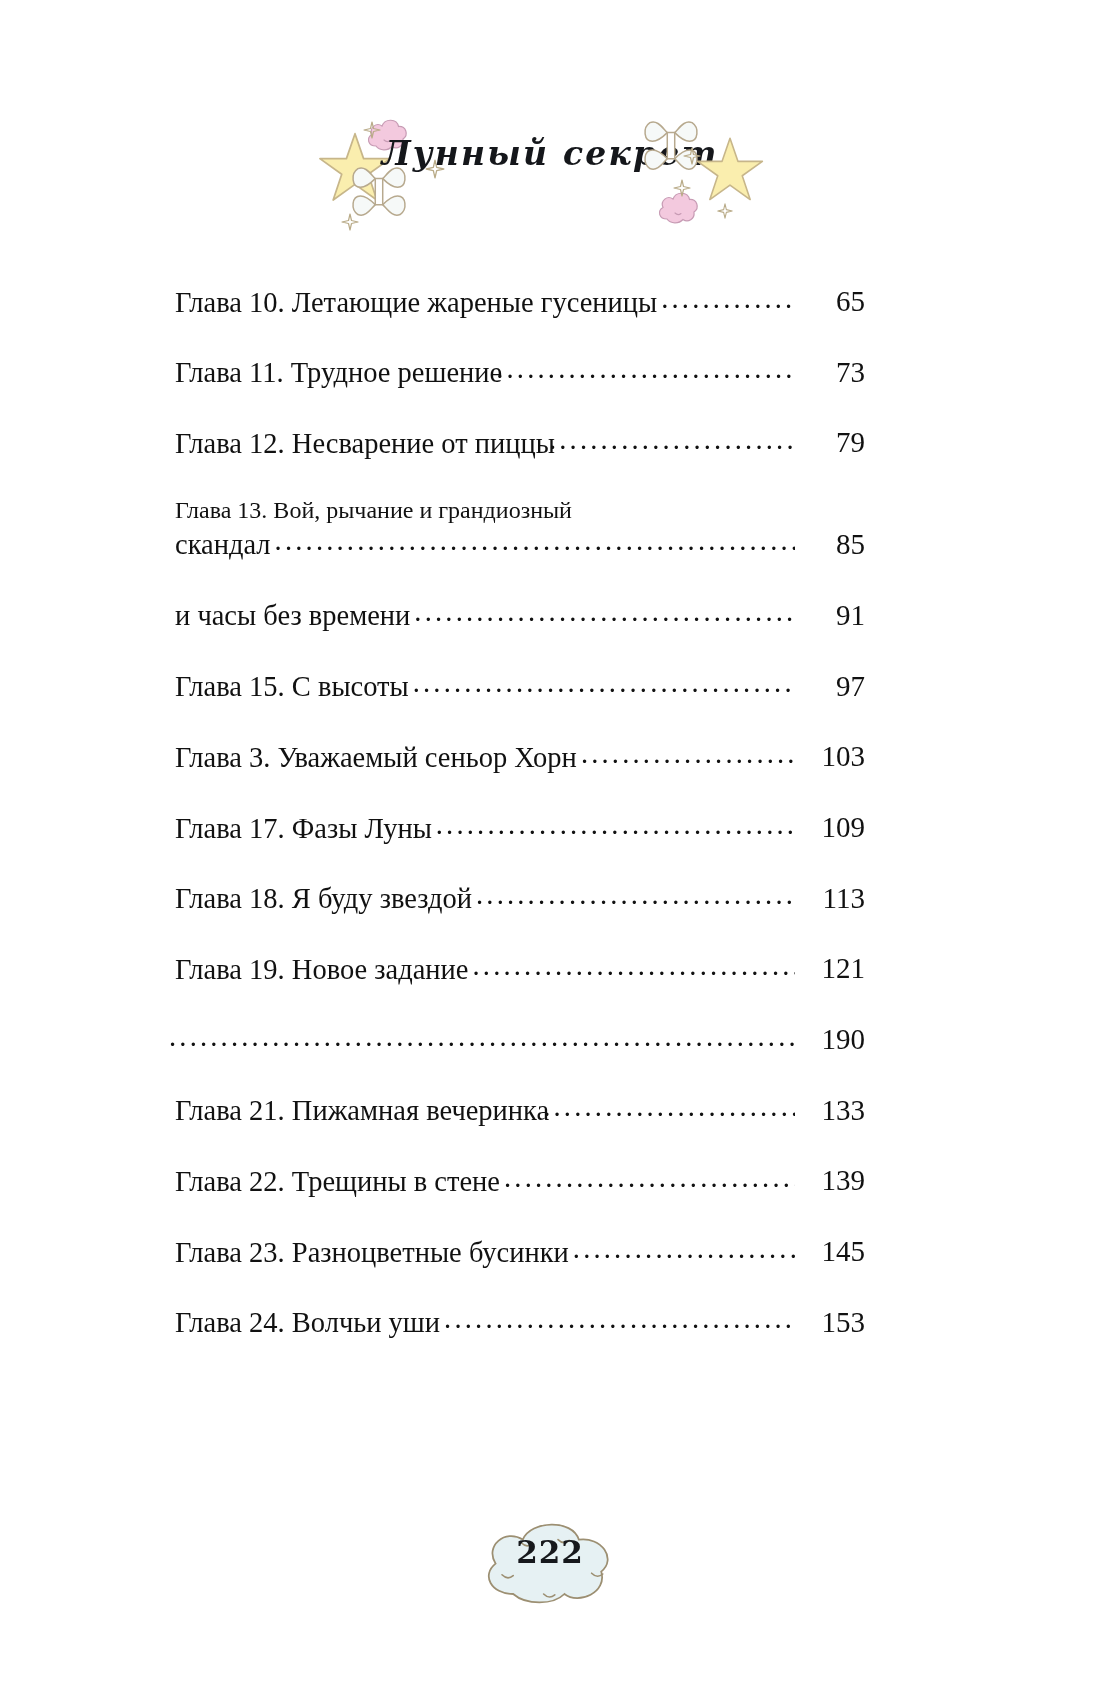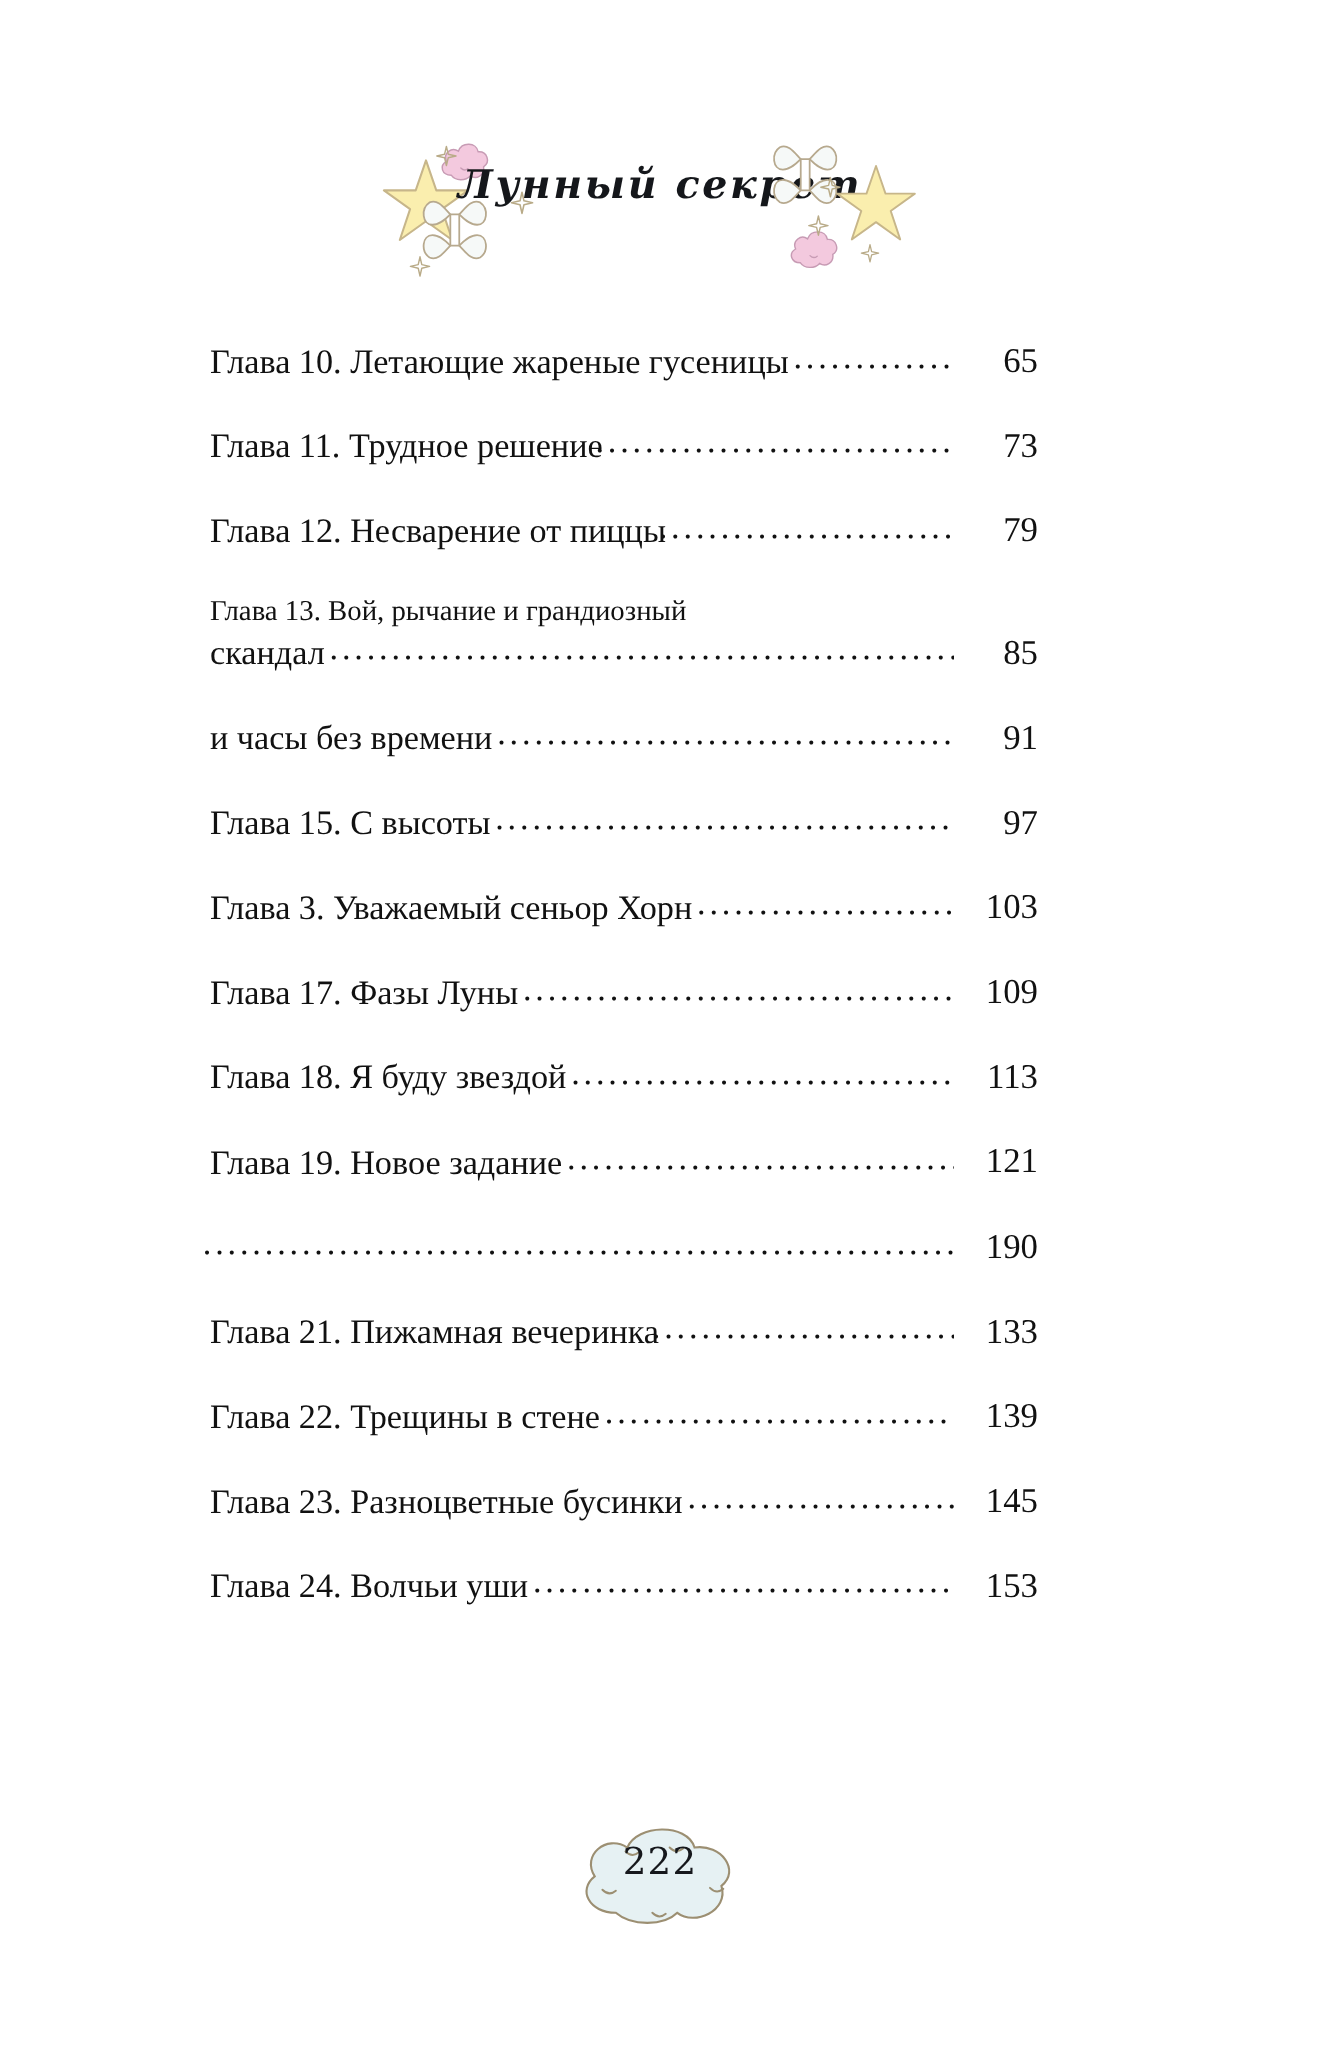--- a/index.html
+++ b/index.html
@@ -100,21 +100,21 @@
     width: 1100px;
     height: 120px;
   }
   .folio-num {
     position: absolute;
     left: 0;
     top: 42px;
     width: 1100px;
     text-align: center;
     font-family: "DejaVu Serif", "Liberation Serif", serif;
-    font-weight: 400;
+    font-weight: 700;
     font-size: 31px;
     letter-spacing: 1px;
     color: #16181c;
   }
 </style>
 </head>
 <body>
 
 <div class="page">
 

